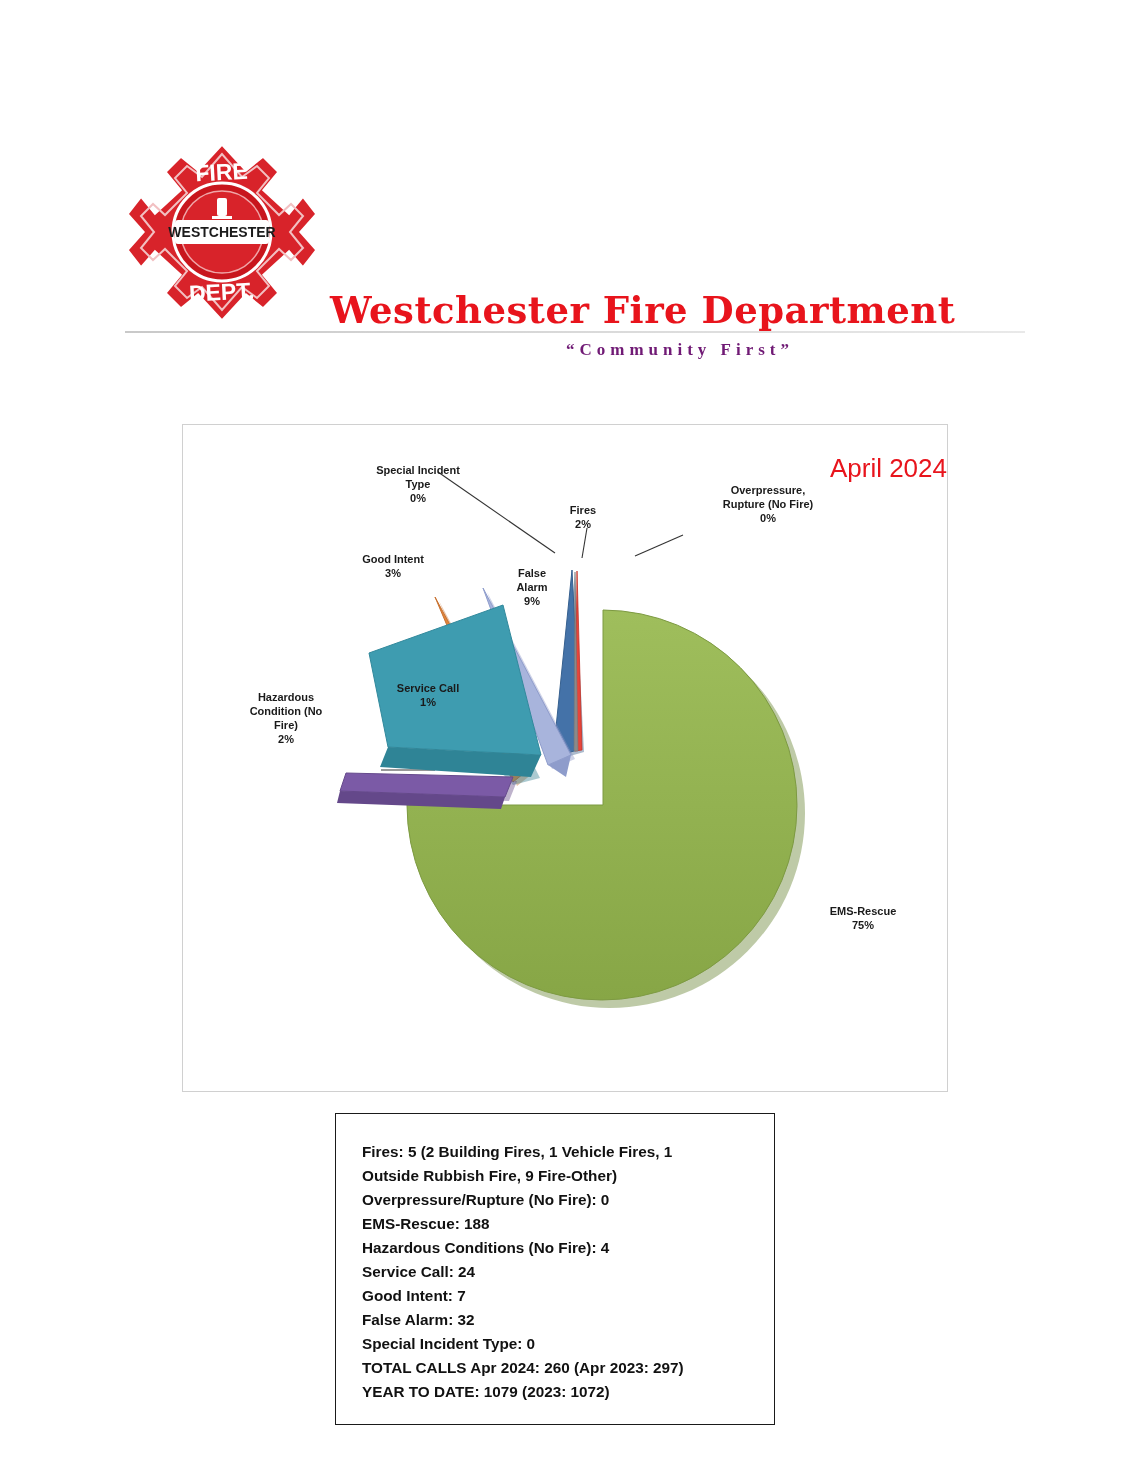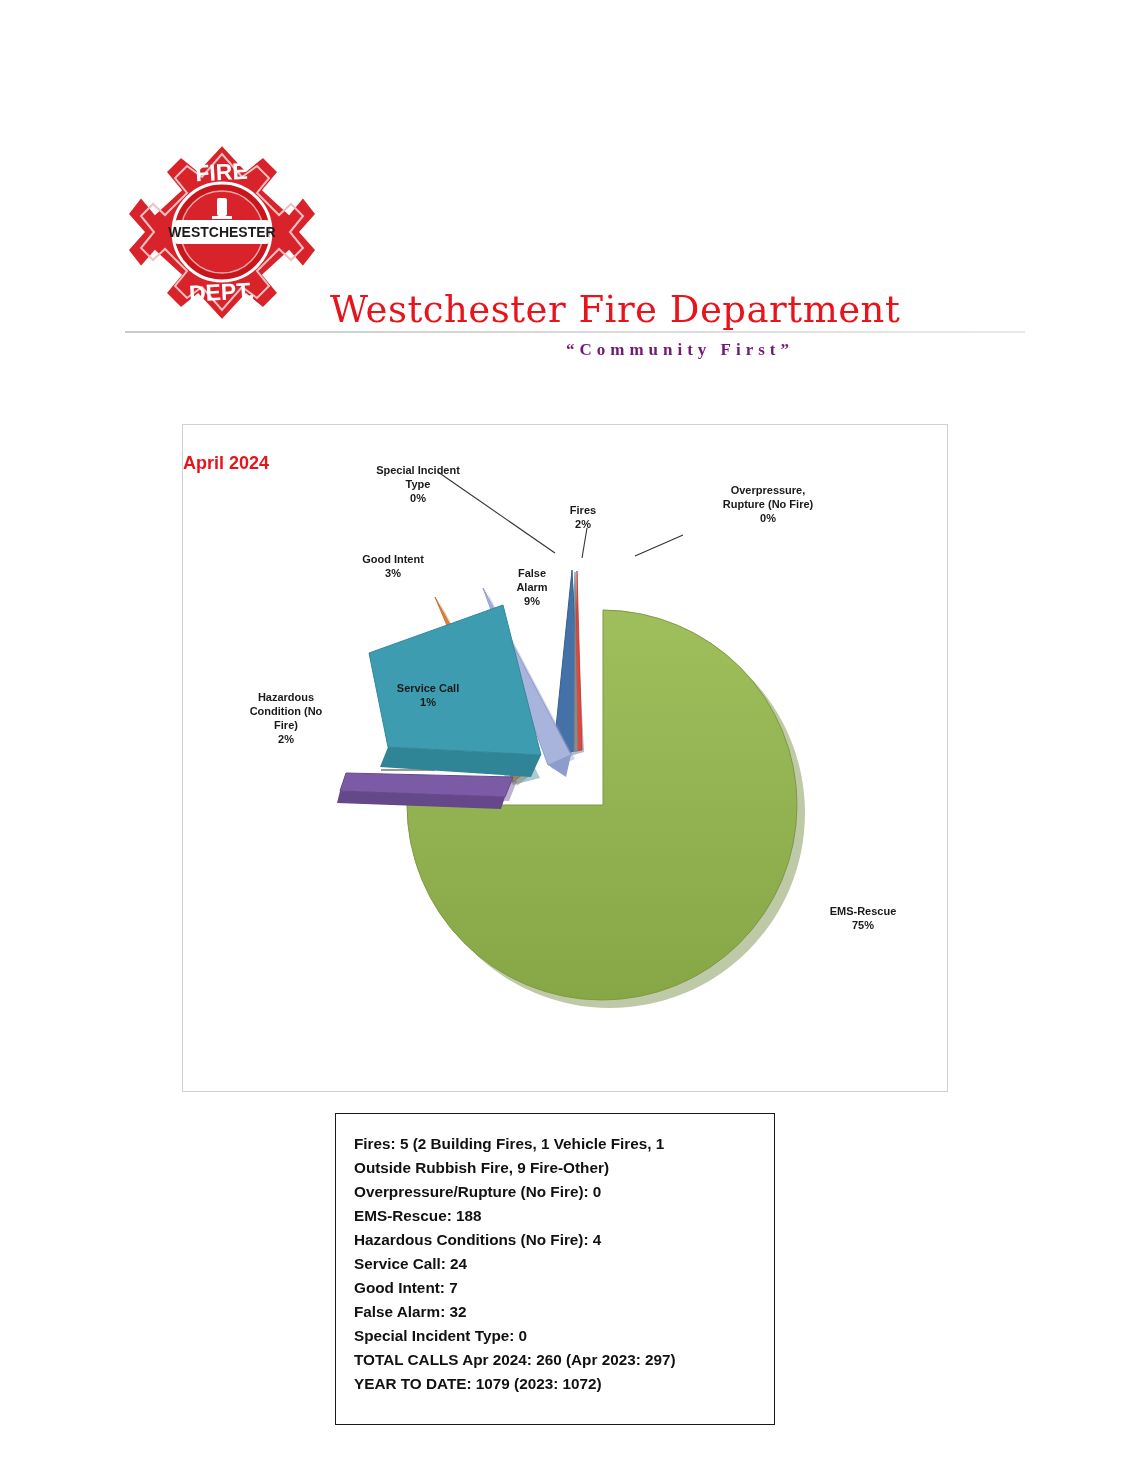--- a/index.html
+++ b/index.html
@@ -34,21 +34,21 @@
     left: 0; top: 0;
     width: 195px;
     height: 185px;
   }
   #dept-title {
     position: absolute;
     left: 330px;
     top: 288px;
     width: 700px;
     font-family: "DejaVu Serif", serif;
-    font-weight: normal;
+    font-weight: bold;
     font-size: 37px;
     color: #e8141c;
     letter-spacing: 0.5px;
     white-space: nowrap;
   }
   #dept-motto {
     position: absolute;
     left: 330px;
     top: 340px;
     width: 700px;
@@ -76,23 +76,23 @@
     width: 764px;
     height: 666px;
     border: 1px solid #d0d0d0;
     background: #ffffff;
   }
   #chart-title {
     position: absolute;
     left: 0;
     top: 28px;
     width: 764px;
-    text-align: left;
-    font-size: 18px;
-    font-weight: bold;
+    text-align: right;
+    font-size: 26px;
+    font-weight: normal;
     color: #e8141c;
   }
   #pie-svg {
     position: absolute;
     left: 0; top: 0;
   }
 
   .lbl {
     position: absolute;
     font-size: 11px;
@@ -108,21 +108,21 @@
     left: 335px;
     top: 1113px;
     width: 440px;
     height: 312px;
     border: 1.5px solid #1a1a1a;
     background: #ffffff;
     box-sizing: border-box;
     padding: 18px 16px 0 18px;
   }
   #summary-list {
-    margin: 0;
+    margin: 8px;
     padding: 0;
     list-style: none;
   }
   #summary-list li {
     font-size: 15.3px;
     font-weight: bold;
     color: #111111;
     line-height: 1.57;
   }
 </style>

